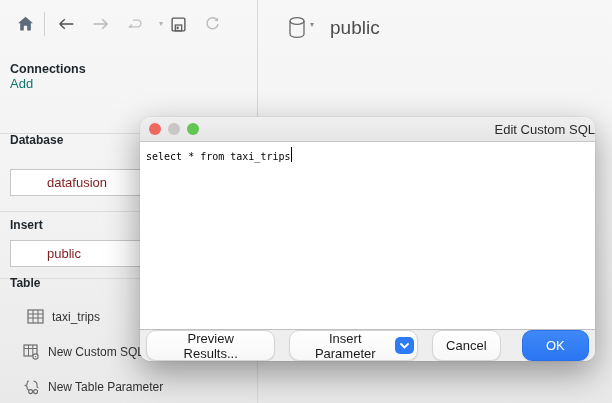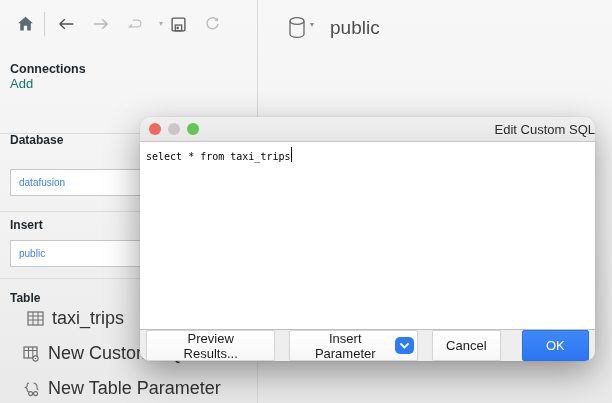--- a/index.html
+++ b/index.html
@@ -26,45 +26,45 @@
   .add-link { font-size:13px; color:#0f766e; text-decoration:none; cursor:pointer; background:none; border:none; }
 
   .conn-item { margin:0 7px 0 10px; background:#e7e7e8; border-left:4px solid #4f93c1; padding:4px 6px 5px 8px; cursor:pointer; }
   .conn-name { font-size:12.5px; color:#3a3a3a; white-space:nowrap; overflow:hidden; }
   .conn-sub { font-size:10px; color:#8b8b8b; padding-left:5px; margin-top:1px; }
 
   .h-divider { position:absolute; left:0; width:257px; height:1px; background:#dcdcdd; }
 
   .sec-label { position:absolute; left:10px; font-size:12px; font-weight:bold; color:#1f262b; }
   .select-box { position:absolute; left:10px; width:236px; height:27px; background:#fff; border:1px solid #c7c7c8; display:flex; align-items:center; justify-content:space-between; padding:0 8px; cursor:pointer; }
-  .select-box span.val { font-size:10px; color:#3b82f6; }
+  .select-box span.val { font-size:13px; color:#7f1d1d;margin-left:28px; }
   .select-box .chev { font-size:9px; color:#777; }
 
   .tbl-row { position:absolute; display:flex; align-items:center; cursor:pointer; }
-  .tbl-row .lbl { font-size:18px; color:#323232; margin-left:8px; white-space:nowrap; }
+  .tbl-row .lbl { font-size:12px; color:#323232; margin-left:8px; white-space:nowrap; }
   .icon16 { width:17px; height:17px; display:inline-flex; align-items:center; justify-content:center; }
 
   
   .main-header { position:absolute; left:258px; top:0; width:354px; height:55px; display:flex; align-items:center; }
   .db-drop { display:flex; align-items:flex-start; background:none; border:none; cursor:pointer; margin-left:28px; padding:0; }
   .schema-title { font-size:19px; color:#4d4d4d; margin-left:16px; }
 
   
   .dialog { position:absolute; left:140px; top:117px; width:455px; height:244px;
     background:#fff; border-radius:10px; box-shadow:0 12px 34px rgba(0,0,0,.38), 0 0 1px rgba(0,0,0,.35);
     display:flex; flex-direction:column; overflow:hidden; }
   .titlebar { height:25px; background:linear-gradient(#efefef,#e6e6e6); border-bottom:1px solid #c8c8c8;
     display:flex; align-items:center; position:relative; flex:0 0 auto; }
   .lights { display:flex; gap:7px; margin-left:9px; }
   .light { width:12px; height:12px; border-radius:50%; border:none; cursor:pointer; padding:0; }
   .dlg-title { position:absolute; left:4px; right:0; text-align:right; font-size:13px; font-weight:normal; color:#2b2b2b; pointer-events:none; }
   .sql-area { flex:1 1 auto; background:#fff; padding:5px 6px; font-family:"DejaVu Sans Mono", monospace; font-size:10px; color:#000; cursor:text; border-bottom:1px solid #bfbfbf; }
   .cursor { display:inline-block; width:1px; height:15px; background:#000; vertical-align:-2px; }
   .dlg-footer { flex:0 0 auto; height:31px; background:#eeeeee; display:flex; align-items:center; padding:0 6px; gap:14px; }
-  .mac-btn { height:31px; border-radius:2px; background:linear-gradient(#ffffff,#f7f7f7); border:1px solid #d4d4d4;
+  .mac-btn { height:31px; border-radius:10px; background:linear-gradient(#ffffff,#f7f7f7); border:1px solid #d4d4d4;
     box-shadow:0 1px 1px rgba(0,0,0,.10); font-family:"Liberation Sans",sans-serif; font-size:13px; color:#1c1c1c;
     padding:0 13px; cursor:pointer; display:flex; align-items:center; }
   .btn-preview { width:136px; justify-content:center; }
   .btn-insert { width:136px; padding:0 3px 0 11px; justify-content:space-between; }
   .chev-badge { width:21px; height:17px; border-radius:5px; background:#2e7bf5; display:inline-flex; align-items:center; justify-content:center; margin-left:6px; }
   .btn-cancel { width:70px; justify-content:center; margin-left:auto;text-align:right; }
   .btn-ok { width:70px; justify-content:center; background:linear-gradient(#3f88f7,#2b76f2); border:1px solid #2a70e8; color:#fff; margin-left:7px; }
 </style>
 </head>
 <body>
@@ -140,21 +140,21 @@
   </div>
 
   <div class="h-divider" style="top:211px"></div>
   <div class="sec-label" style="top:218px">Insert</div>
   <div class="select-box" style="top:240px">
     <span class="val">public</span>
     <span class="chev">▾</span>
   </div>
 
   <div class="h-divider" style="top:278px"></div>
-  <div class="sec-label" style="top:291px">Table</div>
+  <div class="sec-label" style="top:276px">Table</div>
 
   <div class="tbl-row" style="left:27px; top:308px">
     <span class="icon16">
       <svg width="17" height="15" viewBox="0 0 17 15">
           <rect x="1" y="1" width="15" height="13" stroke="#6d6d6d" stroke-width="1.2" fill="none"></rect>
           <path d="M1 5 H16 M1 9 H16 M6 1 V14 M11 1 V14" stroke="#6d6d6d" stroke-width="1"></path>
         </svg>
     </span>
     <span class="lbl">taxi_trips</span>
   </div>

